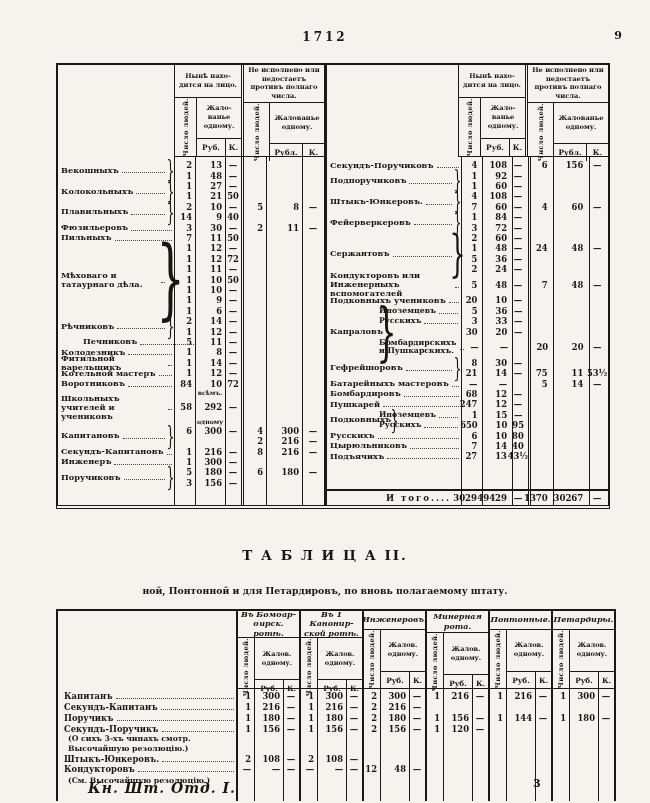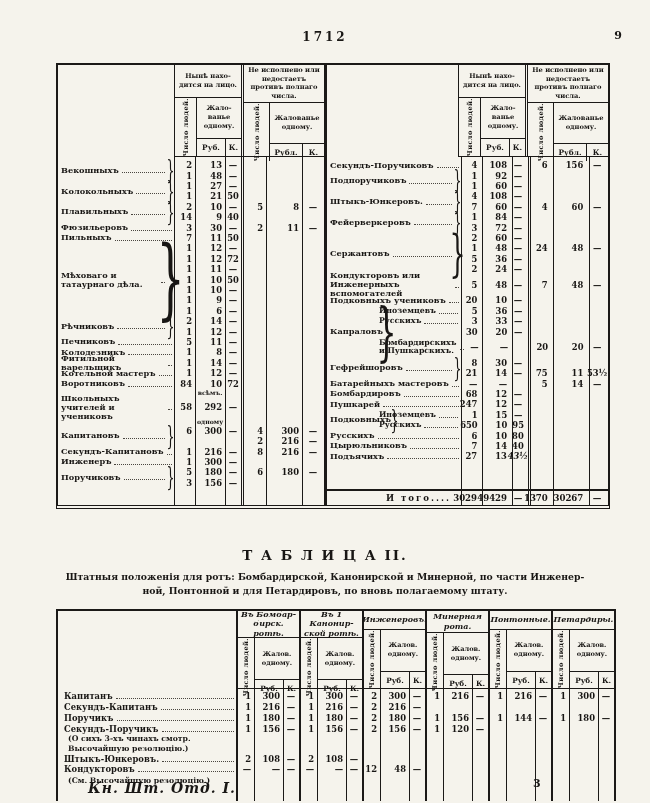--- a/index.html
+++ b/index.html
@@ -327,21 +327,21 @@
         <div class="grp" style="height: 10.4px;">
           <div class="rowline" style="height: 10.4px;">
             <div class="csub" style="width: 116px;"></div>
             <div class="cell num" style="width: 21px;">5</div>
             <div class="cell rub" style="width: 30px;">11</div>
             <div class="cell kop" style="width: 16px;">—</div>
             <div class="cell num" style="width: 25px;"></div>
             <div class="cell rub" style="width: 36px;"></div>
             <div class="cell kop" style="width: 22px;"></div>
           </div>
-          <div class="lblbox" style="width: 116px;">
+          <div class="lblbox" style="width: 116px; margin-left: 22px;">
             <span class="lbltext">Печниковъ</span>
             <div class="leader"></div>
           </div>
         </div>
         <div class="grp" style="height: 10.4px;">
           <div class="rowline" style="height: 10.4px;">
             <div class="csub" style="width: 116px;"></div>
             <div class="cell num" style="width: 21px;">1</div>
             <div class="cell rub" style="width: 30px;">8</div>
             <div class="cell kop" style="width: 16px;">—</div>
@@ -885,21 +885,21 @@
           <div class="lblbox" style="width: 134px;">
             <span class="lbltext">Цырюльниковъ</span>
             <div class="leader"></div>
           </div>
         </div>
         <div class="grp" style="height: 10.4px;">
           <div class="rowline" style="height: 10.4px;">
             <div class="csub" style="width: 134px;"></div>
             <div class="cell num" style="width: 21px;">27</div>
             <div class="cell rub" style="width: 30px;">13</div>
-            <div class="cell kop" style="width: 16px; font-style: italic;">43½</div>
+            <div class="cell kop" style="width: 16px;">43½</div>
             <div class="cell num" style="width: 25px;"></div>
             <div class="cell rub" style="width: 36px;"></div>
             <div class="cell kop" style="width: 22px;"></div>
           </div>
           <div class="lblbox" style="width: 134px;">
             <span class="lbltext">Подъячихъ</span>
             <div class="leader"></div>
           </div>
         </div>
         <div class="vline" style="left: 134px;"></div>
@@ -915,21 +915,21 @@
           <div class="cell kop" style="width: 16px;">—</div>
           <div class="cell num" style="width: 25px;">1370</div>
           <div class="cell rub" style="width: 36px;">30267</div>
           <div class="cell kop" style="width: 22px;">—</div>
         </div>
       </div>
   </div>
 </div>
 
 <div class="t2title">Т А Б Л И Ц А   II.</div>
-<div class="t2subtitle"><span>Штатныя положенія для ротъ: Бомбардирской, Канонирской и Минерной, по части Инженер-</span><br><span>ной, Понтонной и для Петардировъ, по вновь полагаемому штату.</span></div>
+<div class="t2subtitle"><br><span>ной, Понтонной и для Петардировъ, по вновь полагаемому штату.</span></div>
 
 <div id="t2">
   <div class="t2head" id="t2head">
       <div class="t2g">
         <div class="t2gname">Въ Бомбар­бирск. ротѣ.</div>
         <div class="t2sub">
           <div class="t2nv">
             <span class="vtxt">Число людей.</span>
           </div>
           <div class="t2sal">

